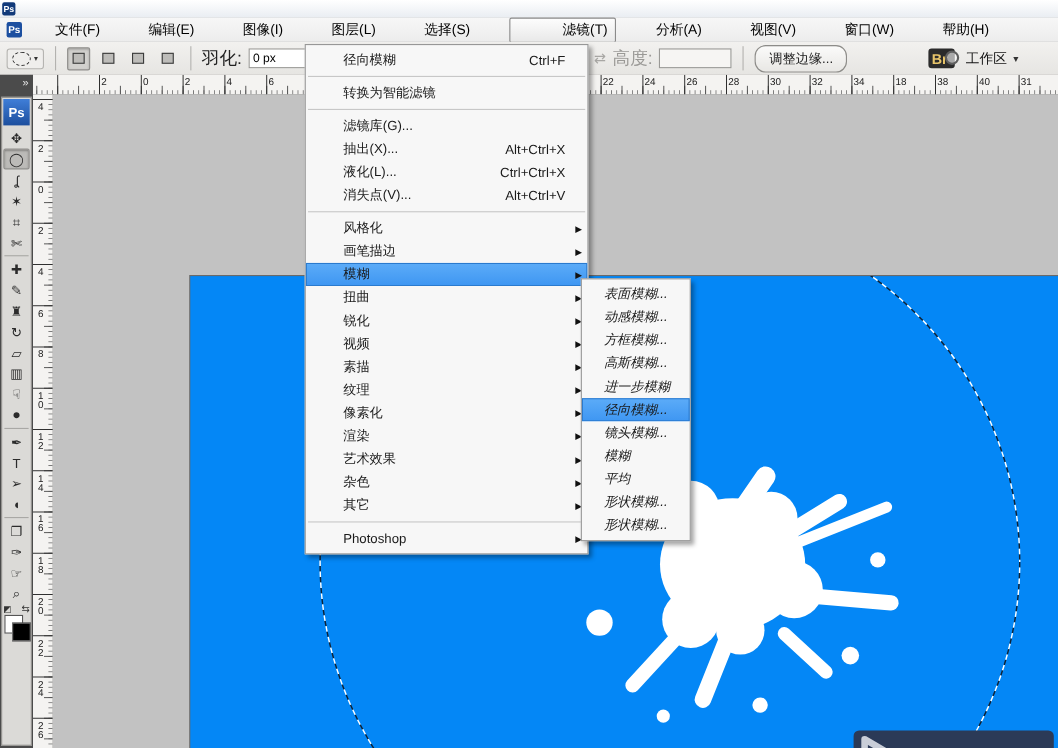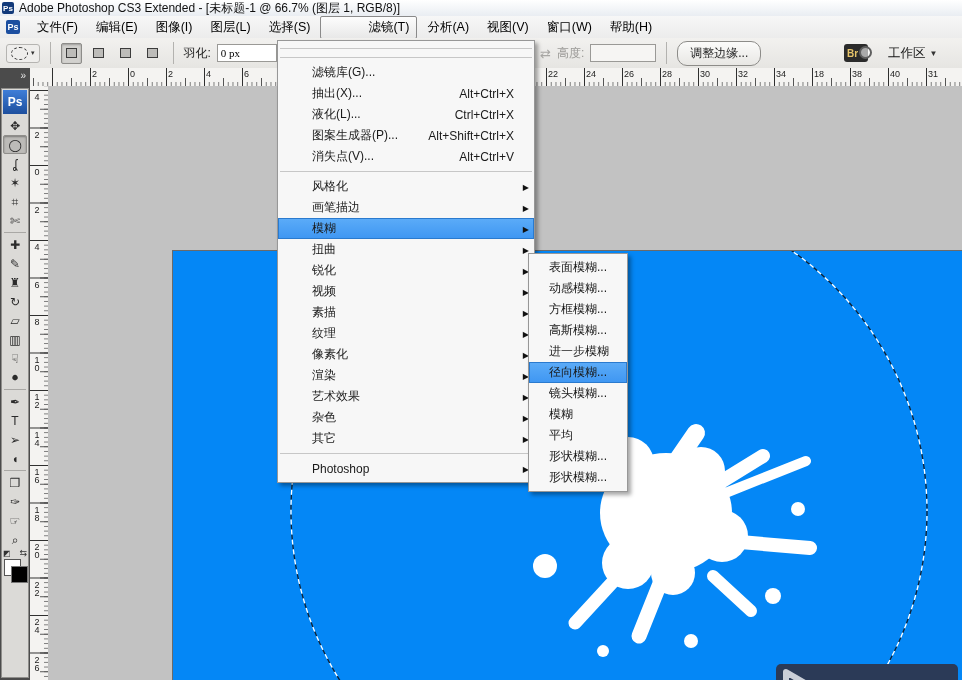--- a/index.html
+++ b/index.html
@@ -14,57 +14,57 @@
   .ps-doc-icon{width:12px;height:12px;background:#123a7a;color:#fff;font-size:8px;
     font-weight:bold;display:flex;align-items:center;justify-content:center;
     margin:0 5px 0 2px;border-radius:2px;}
   .title-text{font-size:12px;color:#111;white-space:nowrap;}
 
   
   .menubar{position:absolute;left:0;top:16px;width:962px;height:22px;
     background:linear-gradient(#f7f7f7,#ececec);display:flex;align-items:center;
     border-bottom:1px solid #bdbdbd;}
   .menubar .ps-doc-icon{width:14px;height:14px;font-size:9px;margin:0 8px 0 6px;background:#1c4fa0;}
-  .menu-root{font-size:12.5px;color:#000;padding:2px 7px;margin:0 1px;border:1px solid transparent;}
+  .menu-root{font-size:12.5px;color:#000;padding:2px 7px;margin:0 14px;border:1px solid transparent;}
   .menu-root.active{border:1px solid #8a8a8a;border-radius:2px;
     background:linear-gradient(#fdfdfd,#e8e8e8);padding-left:47px;}
 
   
   .optionsbar{position:absolute;left:0;top:38px;width:962px;height:30px;
     background:linear-gradient(#f2f1ef,#e6e5e2);border-bottom:1px solid #9e9d9a;}
   .opt-group{position:absolute;top:0;height:30px;display:flex;align-items:center;gap:6px;}
   .opt-left{left:6px;}
   .opt-mid{left:540px;}
   .opt-right{left:844px;}
   .tool-preview{display:flex;align-items:center;gap:3px;padding:2px 4px;border:1px solid #b5b4b1;
     border-radius:3px;background:#efeeec;}
   .ellipse-glyph{width:15px;height:11px;border:1px dashed #333;border-radius:50%;}
   .drop-arrow{font-size:7px;color:#333;}
   .vsep{width:1px;height:22px;background:#b3b2af;margin:0 4px;}
   .mode-btn{width:19px;height:19px;display:flex;align-items:center;justify-content:center;
     border:1px solid transparent;border-radius:2px;}
   .mode-btn.active{border:1px solid #8d8c89;background:#d2d1ce;box-shadow:inset 0 1px 2px rgba(0,0,0,.25);}
   .mode-glyph{width:9px;height:8px;border:1px solid #3c3c3c;background:#bdbcb9;}
-  .opt-label{font-size:12px;color:#222;}
+  .opt-label{font-size:16px;color:#222;}
   .opt-label.dim{color:#9a9996;}
   .opt-input{width:52px;height:16px;border:1px solid #9a9996;background:#fff;
-    font-size:11px;padding:0 3px;font-family:Liberation Serif, serif;}
+    font-size:11px;padding:0 3px;font-family:Liberation Sans, sans-serif;}
   .opt-input.empty{width:58px;background:#f6f5f3;}
   .checkbox{width:12px;height:12px;border:1px solid #7f7e7b;background:#fff;border-radius:2px;
     display:flex;align-items:center;justify-content:center;font-size:10px;color:#1a62c5;font-weight:bold;}
   .checkbox::after{content:"✓";}
   .swap-icon{font-size:13px;color:#a8a7a4;}
   .push-btn{font-size:12px;color:#222;padding:3px 12px;border:1px solid #8d8c89;border-radius:10px;
     background:linear-gradient(#fbfbfa,#e8e7e4);}
   .bridge-icon{position:relative;width:24px;height:18px;background:#2b2b2b;border-radius:3px;
-    color:#e8c56a;font-size:10px;font-weight:bold;display:flex;align-items:center;justify-content:flex-start;
+    color:#e8c56a;font-size:13px;font-weight:bold;display:flex;align-items:center;justify-content:flex-start;
     padding-left:3px;box-sizing:border-box;}
   .bridge-icon::after{content:"";position:absolute;right:-4px;top:2px;width:9px;height:9px;
     border:2px solid #5f5f5f;border-radius:50%;background:rgba(255,255,255,.6);}
-  .workspace-dd{display:flex;align-items:center;gap:4px;margin-left:14px;font-size:12.5px;color:#111;}
+  .workspace-dd{display:flex;align-items:center;gap:4px;margin-left:4px;font-size:12.5px;color:#111;}
   .workspace-dd .drop-arrow{font-size:8px;}
 
   
   .dark-col{position:absolute;left:0;top:68px;width:30px;height:612px;background:#4b4b4b;}
   .collapse-strip{position:absolute;left:0;top:0;width:30px;height:16px;color:#e6e6e6;
     font-size:10px;text-align:right;padding-right:4px;box-sizing:border-box;line-height:16px;}
   .toolbox{position:absolute;left:1px;top:20px;width:28px;height:590px;background:#dbdad7;
     border:1px solid #8f8e8b;box-sizing:border-box;display:flex;flex-direction:column;align-items:center;}
   .ps-logo{width:24px;height:24px;margin:1px 0 2px 0;background:linear-gradient(#3f7ed8,#1d4f9e);
     color:#fff;font-weight:bold;font-size:12px;display:flex;align-items:center;justify-content:center;}
@@ -114,36 +114,35 @@
   .watermark{position:absolute;left:603px;top:413px;width:182px;height:84px;background:#2b3a57;
     border-radius:5px;display:flex;align-items:center;justify-content:center;gap:10px;z-index:3;}
 
   
   .menu-panel{position:absolute;background:#f7f7f7;border:1px solid #979797;
     box-shadow:3px 3px 4px rgba(0,0,0,.35);z-index:10;padding:3px 0;box-sizing:border-box;}
   .filter-menu{left:277px;top:40px;width:258px;}
   .blur-submenu{left:528px;top:253px;width:100px;}
   .menu-item{position:relative;height:21px;display:flex;align-items:center;
     font-size:12px;color:#1a1a1a;padding:0 20px 0 34px;}
-  .blur-submenu .menu-item{padding:0 14px 0 20px;}
+  .blur-submenu .menu-item{padding:0 14px 0 20px;font-style:italic;}
   .menu-item .shortcut{margin-left:auto;font-size:12px;color:#1a1a1a;}
   .menu-item .sub-arrow{position:absolute;right:5px;top:50%;transform:translateY(-50%);
     font-size:8px;color:#111;}
   .menu-item.active{background:linear-gradient(#5cacf8,#3e96f2);
     box-shadow:inset 0 0 0 1px #2a7ace;}
   .menu-item.separator{height:9px;padding:0;}
   .menu-item.separator::after{content:"";position:absolute;left:2px;right:2px;top:4px;
     border-top:1px solid #c7c7c7;}
 </style>
 </head>
 <body>
 
 <div class="titlebar">
   <div class="ps-doc-icon">Ps</div>
-  <div class="title-text">Adobe Photoshop CS3 Extended - [未标题-1 @ 66.7% (图层 1, RGB/8)]</div>
 </div>
 
 <div class="menubar">
   <div class="ps-doc-icon">Ps</div>
 
 <div class="menu-root" style="--i: 0;">文件(F)</div>
     <div class="menu-root" style="--i: 1;">编辑(E)</div>
     <div class="menu-root" style="--i: 2;">图像(I)</div>
     <div class="menu-root" style="--i: 3;">图层(L)</div>
     <div class="menu-root" style="--i: 4;">选择(S)</div>
@@ -319,27 +318,36 @@
         <path d="M10 8 L34 22 L10 36 Z" fill="none" stroke="#c9ced8" stroke-width="6" stroke-linejoin="round"></path>
         <path d="M17 17 L27 22 L17 27 Z" fill="#c9ced8"></path>
       </svg>
 
     </div>
   </div>
 </div>
 
 <div class="menu-panel filter-menu">
 
+    <div class="menu-item" style="--i: 0;">
+      <span>径向模糊</span>
+      <span class="shortcut">Ctrl+F</span>
+
+    </div>
 
     <div class="menu-item separator" style="--i: 1;">
       
       
       
     </div>
 
+    <div class="menu-item" style="--i: 2;">
+      <span>转换为智能滤镜</span>
+
+    </div>
 
     <div class="menu-item separator" style="--i: 3;">
       
       
       
     </div>
 
     <div class="menu-item" style="--i: 5;">
       <span>滤镜库(G)...</span>
 
@@ -350,25 +358,20 @@
       <span class="shortcut">Alt+Ctrl+X</span>
 
     </div>
 
     <div class="menu-item" style="--i: 6;">
       <span>液化(L)...</span>
       <span class="shortcut">Ctrl+Ctrl+X</span>
 
     </div>
 
-    <div class="menu-item" style="--i: 7;">
-      <span>图案生成器(P)...</span>
-      <span class="shortcut">Alt+Shift+Ctrl+X</span>
-
-    </div>
 
     <div class="menu-item" style="--i: 8;">
       <span>消失点(V)...</span>
       <span class="shortcut">Alt+Ctrl+V</span>
 
     </div>
 
     <div class="menu-item separator" style="--i: 9;">
       
       

